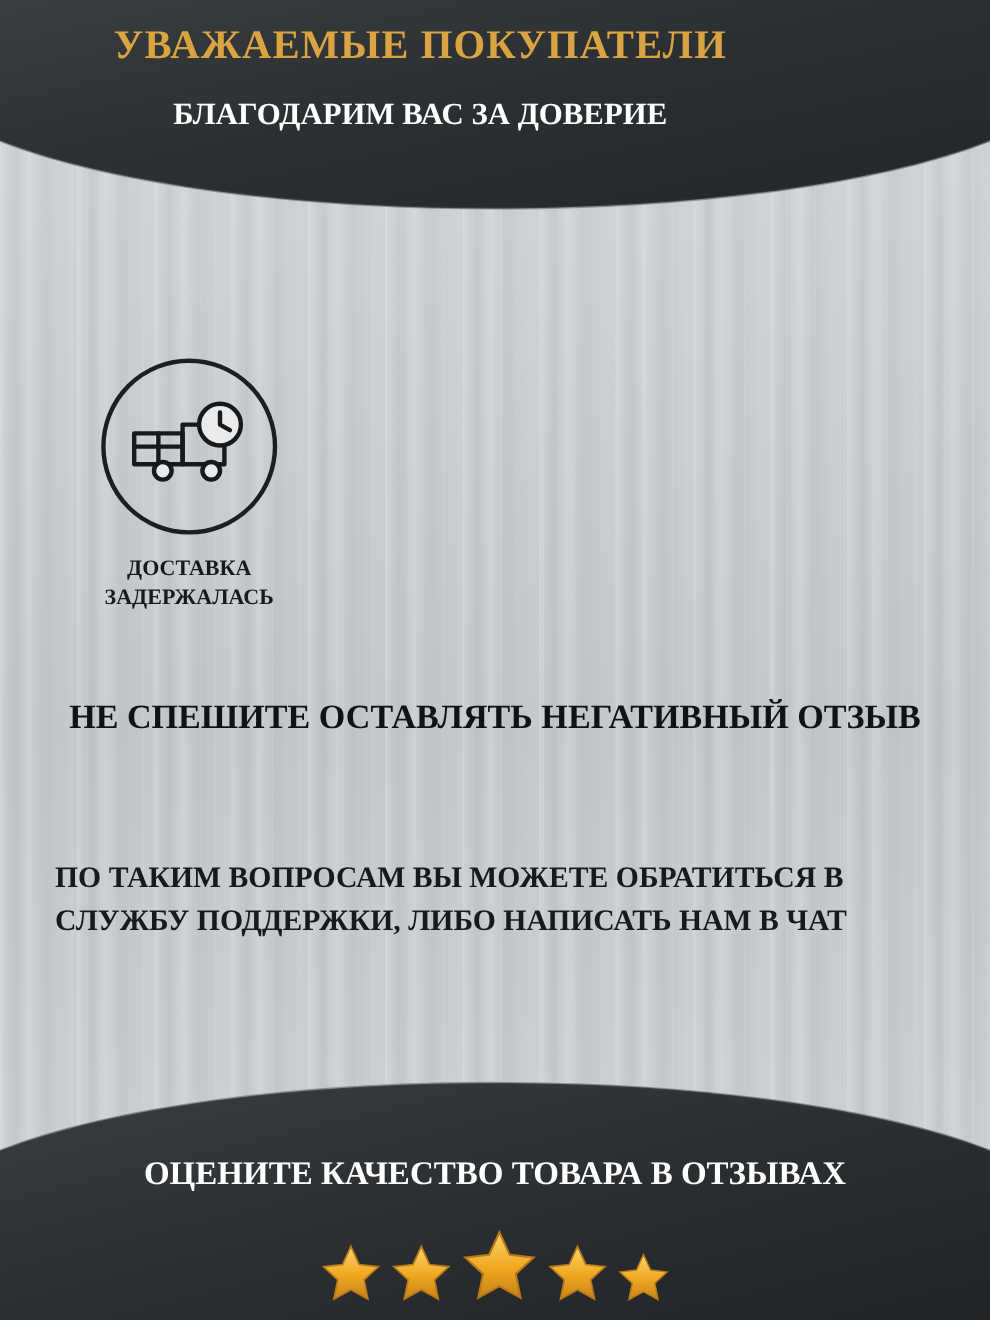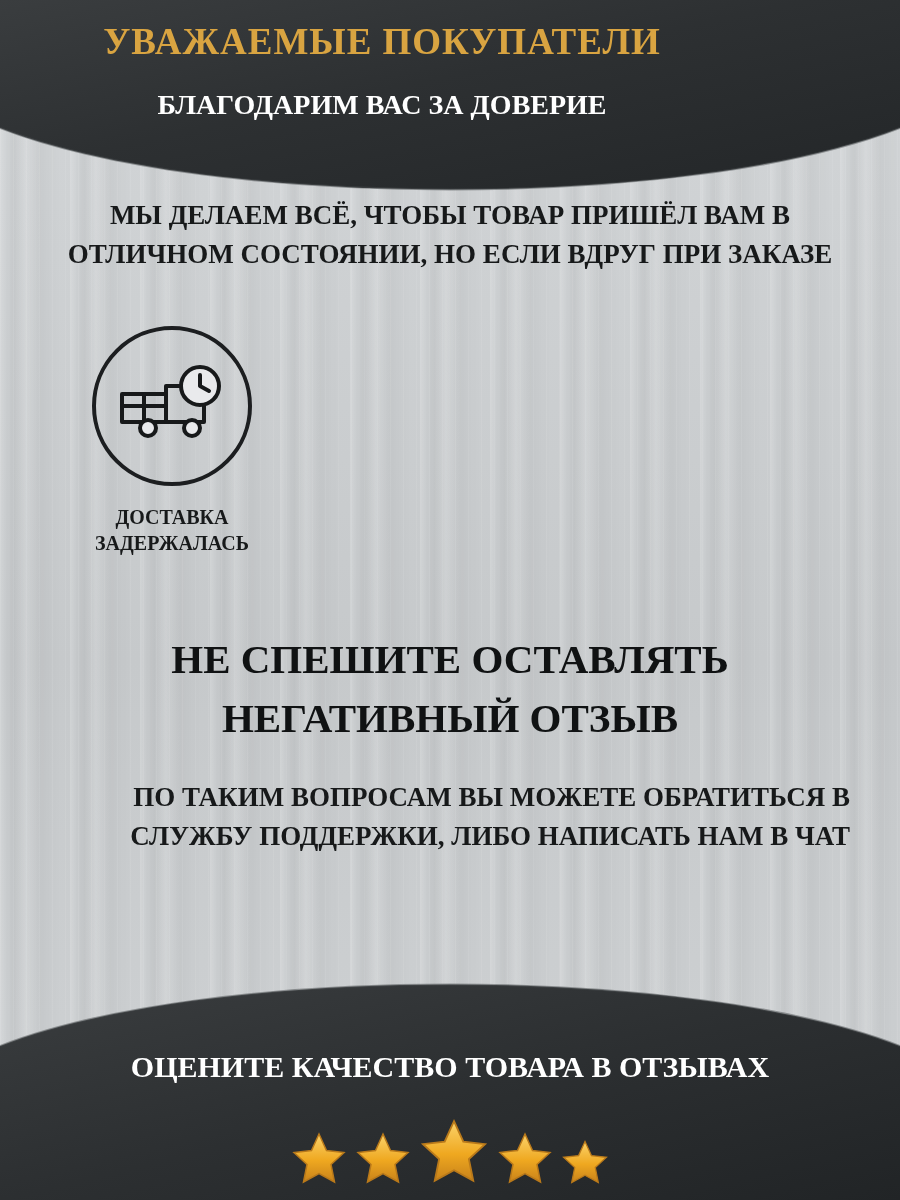--- a/index.html
+++ b/index.html
@@ -135,34 +135,34 @@
     text-transform: uppercase;
   }
 
   
   .headline {
     position: absolute;
     top: 630px;
     left: 60px;
     width: 780px;
     text-align: center;
-    font-size: 41px;
+    font-size: 31px;
     font-weight: bold;
     line-height: 1.45;
     color: #101213;
     text-transform: uppercase;
   }
 
   
   .support {
     position: absolute;
     top: 778px;
     left: 50px;
     width: 800px;
-    text-align: right;
+    text-align: left;
     font-size: 27px;
     font-weight: bold;
     line-height: 1.45;
     color: #17191a;
     text-transform: uppercase;
   }
 
   
   .footer-band {
     position: absolute;
@@ -218,21 +218,20 @@
       <path d="M0,0 L900,0 L900,128 C690,210 210,210 0,128 Z" fill="url(#darkgrad)"></path>
       <path d="M0,128 C210,210 690,210 900,128" fill="none" stroke="#4a4d50" stroke-width="2" opacity="0.5"></path>
     </svg>
   </div>
 
   <div class="header-text">
     <div class="title-gold">УВАЖАЕМЫЕ ПОКУПАТЕЛИ</div>
     <div class="title-white">БЛАГОДАРИМ ВАС ЗА ДОВЕРИЕ</div>
   </div>
 
-  <div class="intro">МЫ ДЕЛАЕМ ВСЁ, ЧТОБЫ ТОВАР ПРИШЁЛ ВАМ В ОТЛИЧНОМ СОСТОЯНИИ, НО ЕСЛИ ВДРУГ ПРИ ЗАКАЗЕ</div>
 
   <div class="icons-row">
 
     <div class="icon-col">
       <div class="icon-circle">
         <svg width="112" height="84" viewBox="0 0 112 84" xmlns="http://www.w3.org/2000/svg">
           <g fill="none" stroke="#17191a" stroke-width="4" stroke-linejoin="round" stroke-linecap="round">
 
             <path d="M6 58 L6 30 L50 30 L50 58 Z"></path>
             <line x1="6" y1="42" x2="50" y2="42"></line>

